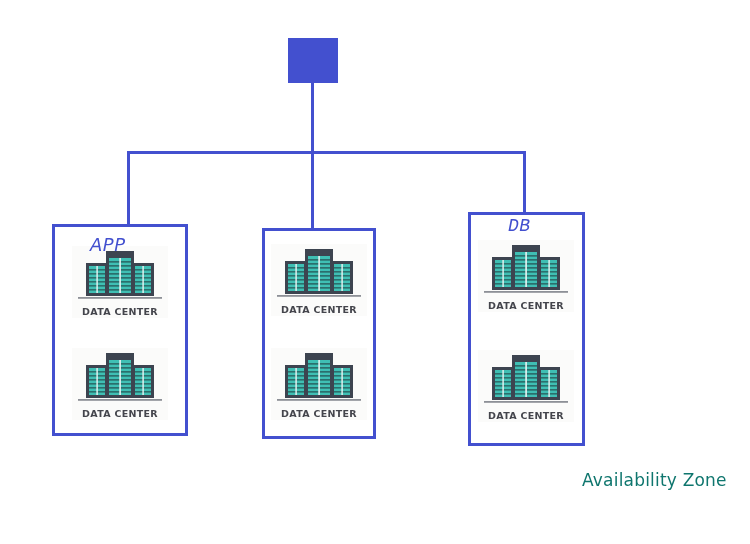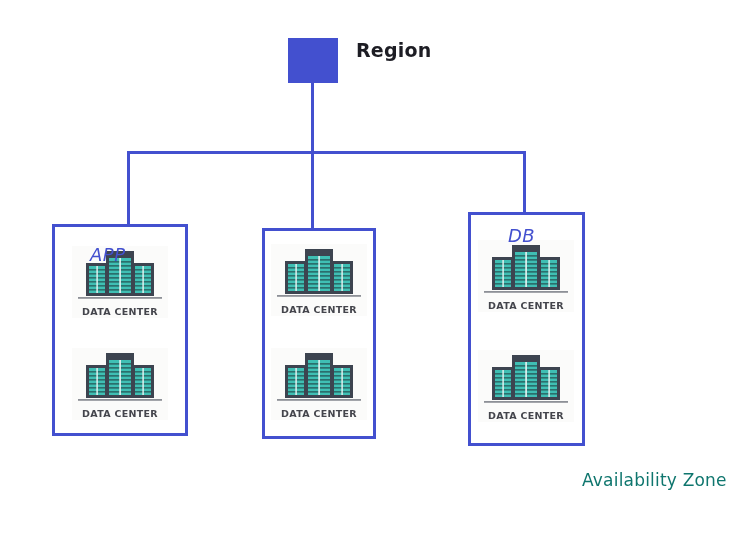--- a/index.html
+++ b/index.html
@@ -66,22 +66,22 @@
     position: absolute;
     font-family: "DejaVu Sans", sans-serif;
     font-size: 18px;
     font-style: italic;
     font-weight: 400;
     color: #4350cf;
     letter-spacing: 0.5px;
     white-space: nowrap;
     z-index: 4;
   }
-  .tag-app { left: 90px;  top: 244px; }
-  .tag-db  { left: 508px; top: 225px; }
+  .tag-app { left: 90px;  top: 234px; }
+  .tag-db  { left: 508px; top: 216px; font-family: Liberation Mono, monospace; }
 
   
   .dc {
     position: absolute;
     width: 96px;
     height: 72px;
     background: #fbfbfa;
   }
   .dc-art {
     position: absolute;
@@ -126,21 +126,20 @@
     letter-spacing: 0.2px;
     white-space: nowrap;
   }
 </style>
 </head>
 <body>
 
 <div id="canvas">
 
   <div class="region-box"></div>
-  <div class="region-label">Region</div>
 
   <div class="conn conn-stem-top"></div>
   <div class="conn conn-hbar"></div>
   <div class="conn conn-drop-left"></div>
   <div class="conn conn-drop-mid"></div>
   <div class="conn conn-drop-right"></div>
 
   <div class="az-box az-left"></div>
   <div class="az-tag tag-app">APP</div>
 

